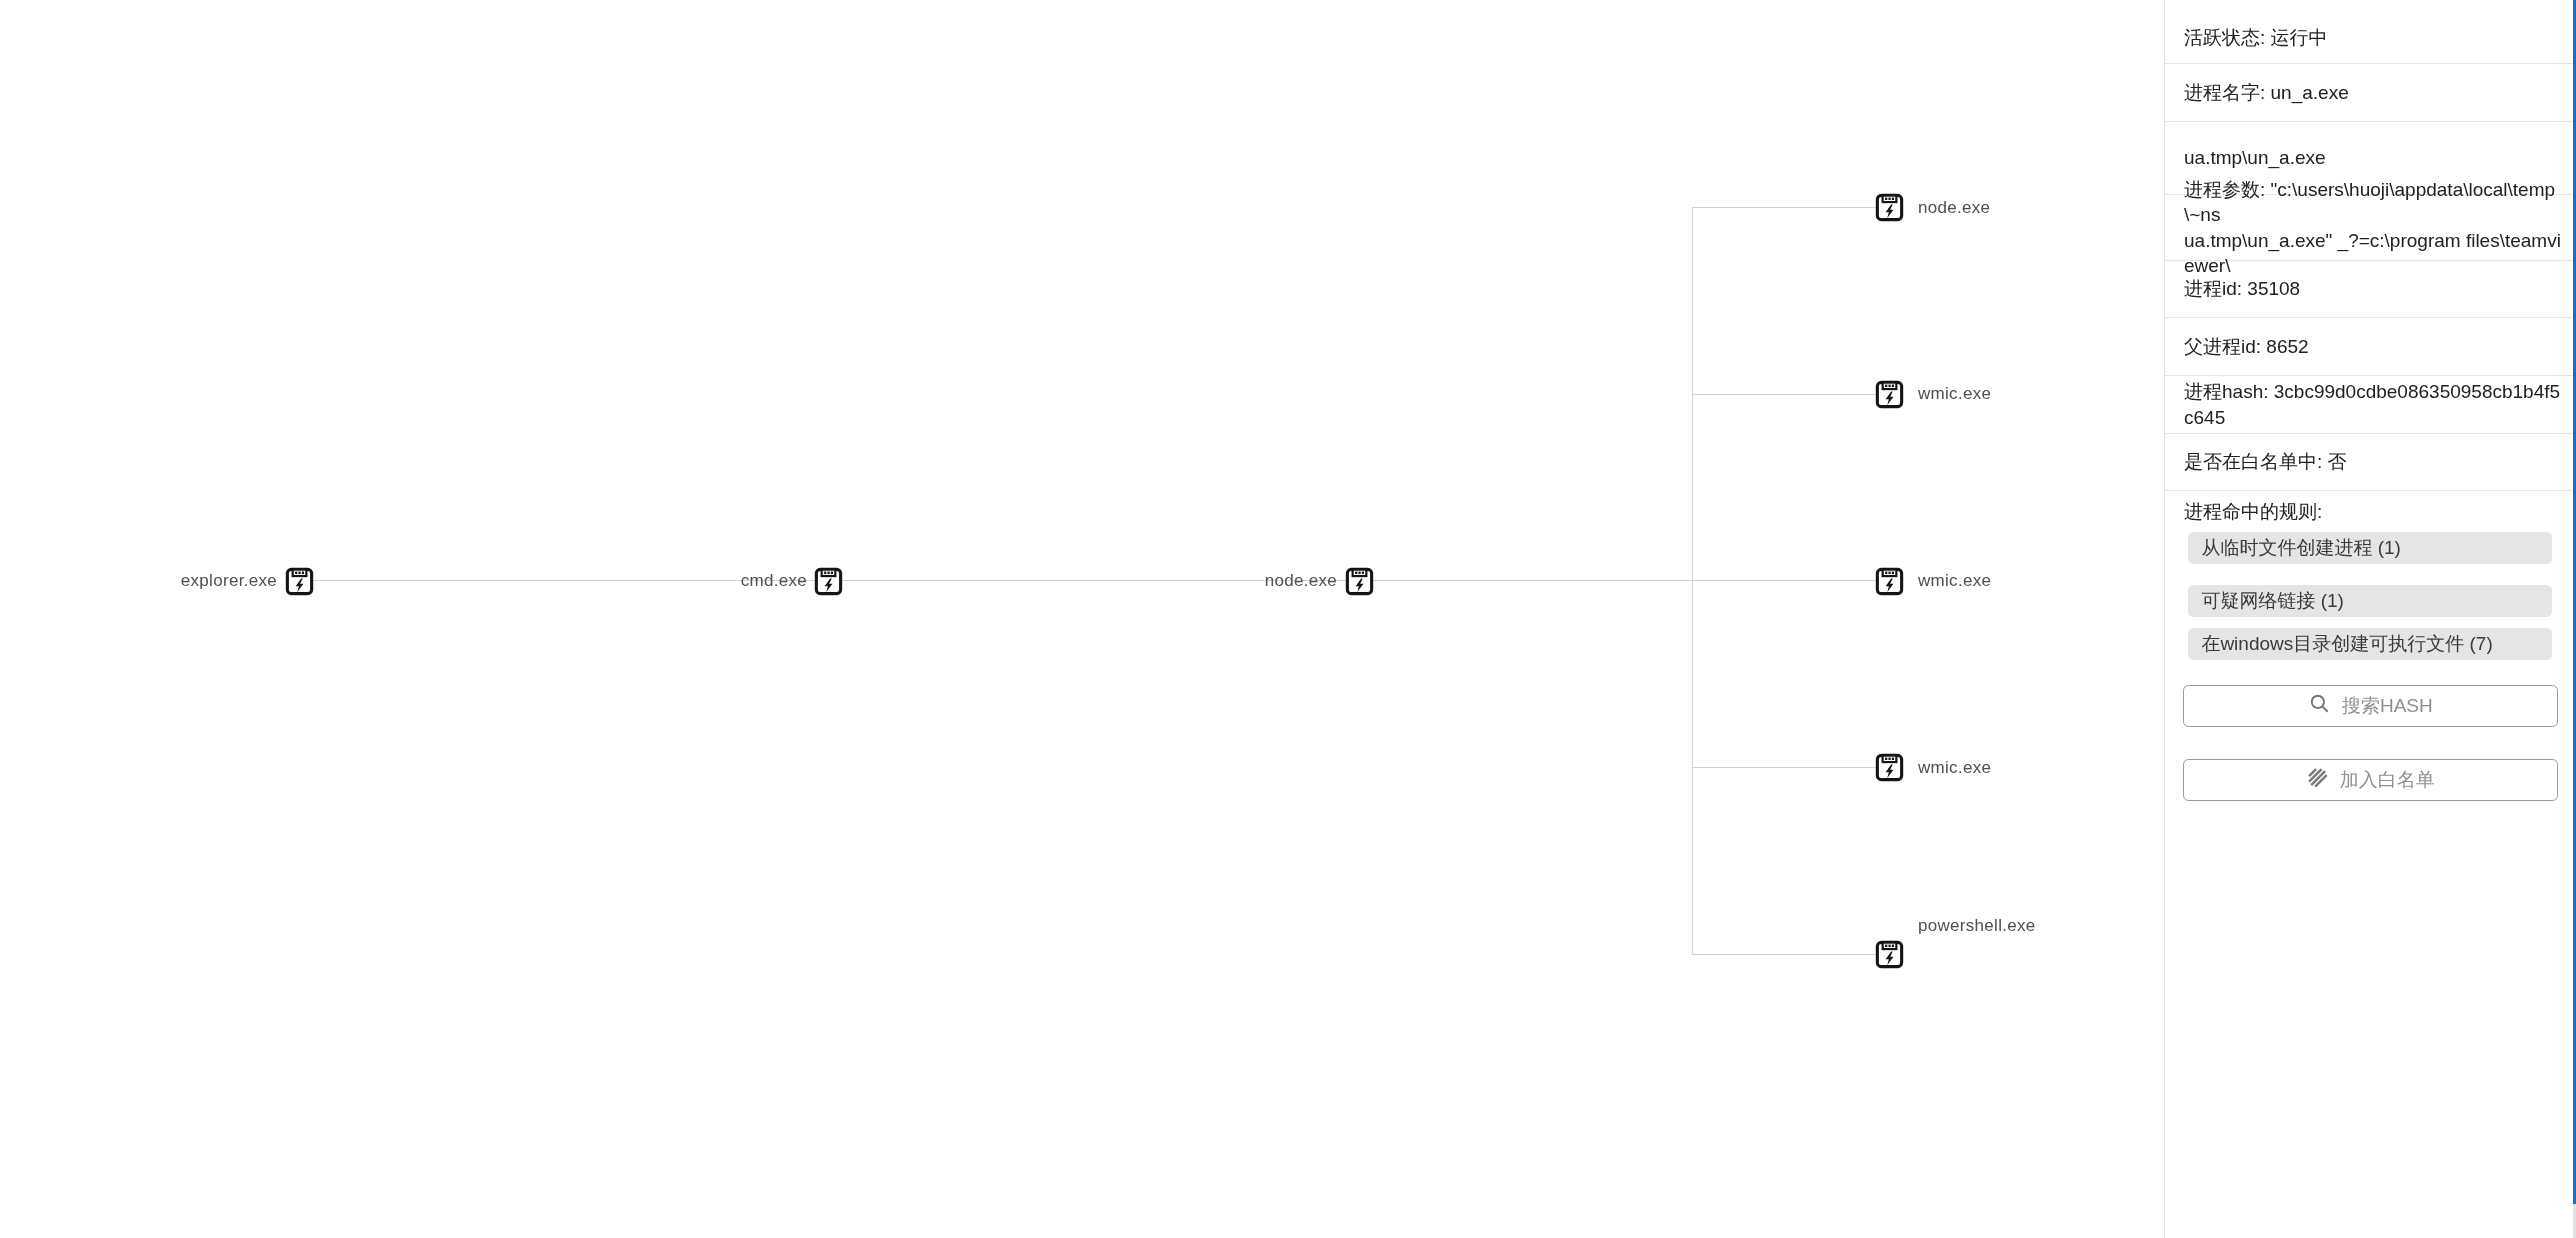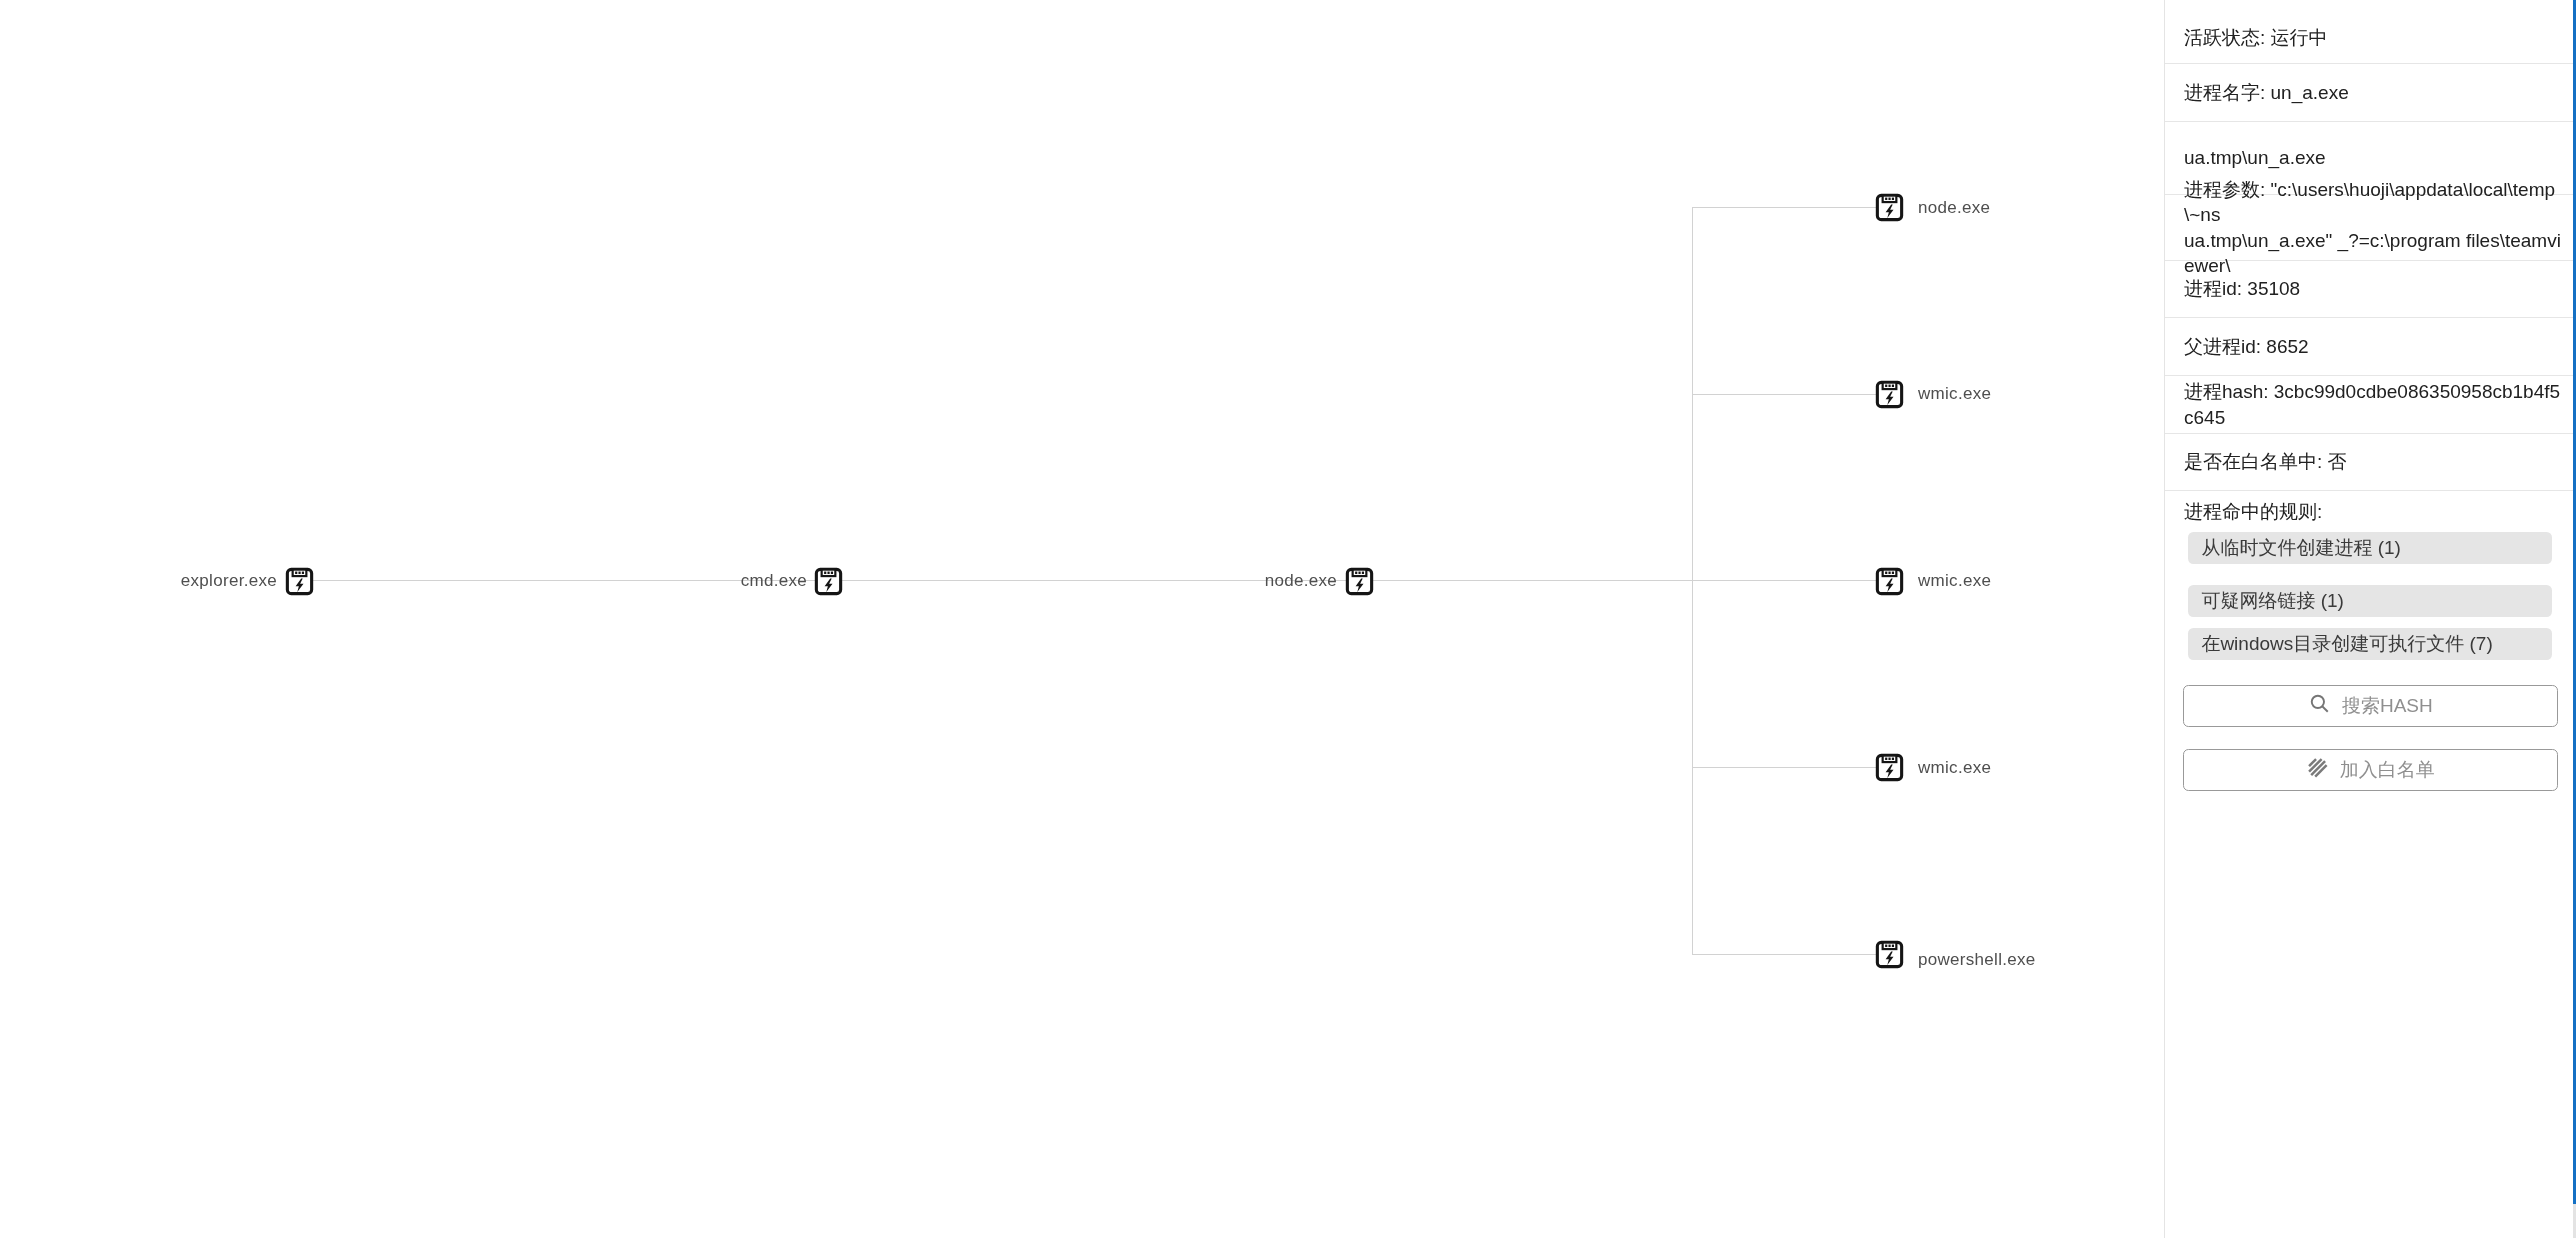--- a/index.html
+++ b/index.html
@@ -36,21 +36,21 @@
           display:flex; align-items:center; padding-left:13.4px; font-size:19px; color:#3a3a3a;
           cursor:pointer; }
   .chip1 { margin-top:9.4px; }
   .chip2 { margin-top:21px; }
   .chip3 { margin-top:11.4px; }
 
   .pbox { margin-left:18px; width:375px; height:42px; border:1.3px solid #999999; border-radius:5.4px;
           background:#fff; display:flex; align-items:center; justify-content:center;
           font-size:19px; color:#8f8f8f; cursor:pointer; }
   .searchbox { margin-top:25px; }
-  .wlbtn { margin-top:22px; }
+  .wlbtn { margin-top:32px; }
   .pbox svg { margin-right:10.7px; }
 
   
   .sb-thumb { position:absolute; right:0; top:0; width:3.4px; height:1204px; background:#1470c4; z-index:6; }
   .sb-track { position:absolute; right:0; top:1204px; width:3.4px; height:35px; background:#e3e3e3; z-index:6; }
 </style>
 </head>
 <body>
 
 <div class="stage">
@@ -151,21 +151,21 @@
     <div class="nicon" style="left:1874px; top:939px;">
       <svg width="31" height="31" viewBox="0 0 24 24">
         <rect x="2.6" y="2.6" width="18.8" height="18.8" rx="3" fill="#ffffff" stroke="#151515" stroke-width="2.4"></rect>
         <rect x="6.7" y="2.8" width="10.6" height="5" fill="#ffffff" stroke="#151515" stroke-width="1.7"></rect>
         <rect x="8.6" y="4.3" width="1.7" height="1.9" fill="#151515"></rect>
         <rect x="11.2" y="4.3" width="1.7" height="1.9" fill="#151515"></rect>
         <rect x="13.8" y="4.3" width="1.7" height="1.9" fill="#151515"></rect>
         <path d="M13.3 9.6 L9.0 15.7 h2.5 l-1.2 4.5 4.8-6.5 h-2.6 l2.0-4.1 z" fill="#151515"></path>
       </svg>
     </div>
-    <div class="nlabel" style="left:1918px; top:960px;">powershell.exe</div>
+    <div class="nlabel" style="left:1918px; top:926px;">powershell.exe</div>
   </div>
 
   <div class="panel">
 
     <div class="prow r0">
       <div class="pline">活跃状态: 运行中</div>
     </div>
     <div class="prow r1">
       <div class="pline">进程名字: un_a.exe</div>
     </div>

